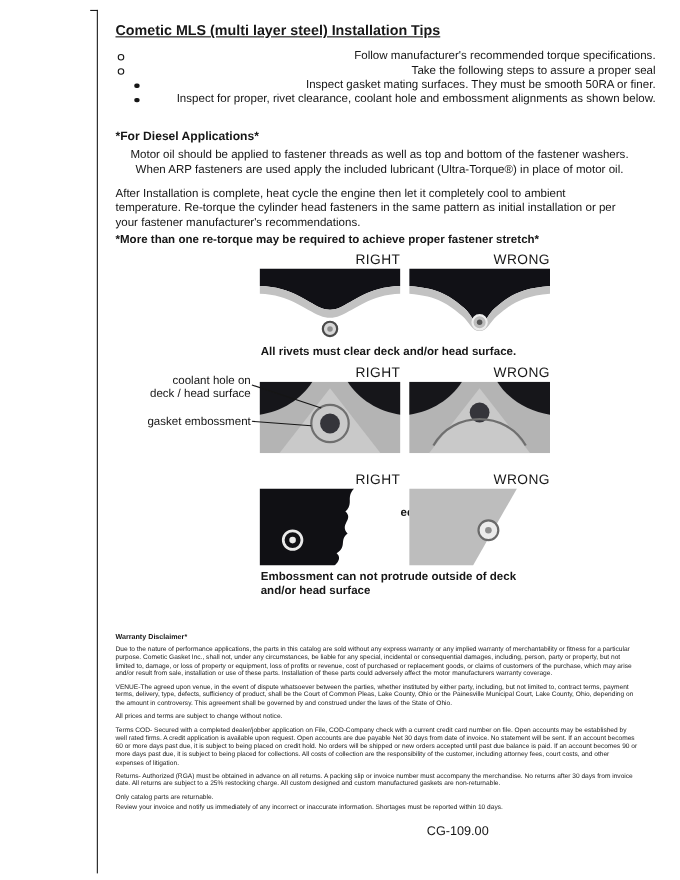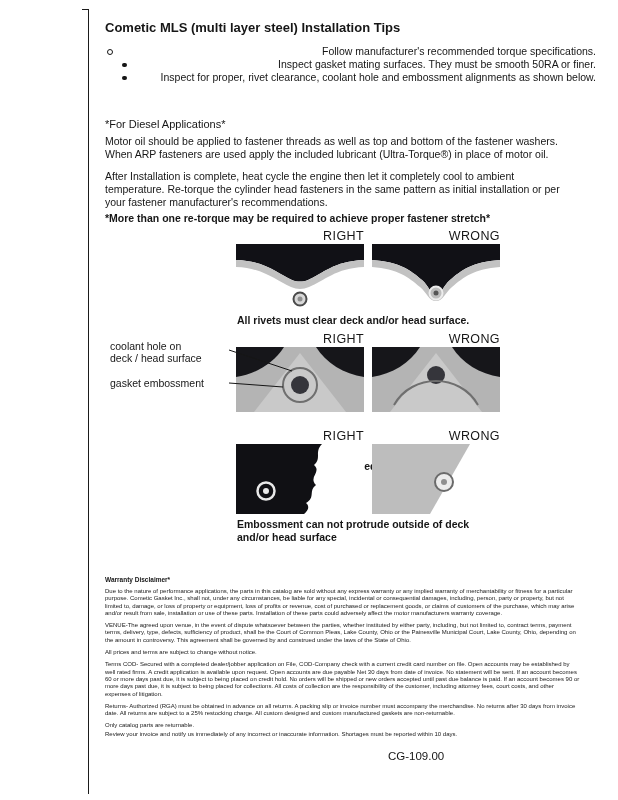--- a/index.html
+++ b/index.html
@@ -2,58 +2,59 @@
 <html><head>
 <meta charset="utf-8">
 <style>
   * { margin:0; padding:0; box-sizing:border-box; }
   html,body { width:618px; height:800px; background:#ffffff; }
   body { font-family:"Liberation Sans", sans-serif; color:#161616; position:relative; overflow:hidden; }
 
   .rule-v   { position:absolute; left:88px; top:9px; width:1px; height:785px; background:#1b1b1b; }
   .rule-tick{ position:absolute; left:82px; top:9px; width:7px; height:1px; background:#1b1b1b; }
 
-  .title { position:absolute; left:105px; top:20px; font-size:13px; font-weight:bold; }
+  .title { position:absolute; left:105px; top:20px; font-size:13px; font-weight:bold; text-decoration:underline; }
 
   .bullets { position:absolute; left:106px; top:45px; font-size:10.5px; width:490px;text-align:right; }
   .bullet { position:relative; padding-left:11px; line-height:13px; }
   .bullet::before { content:""; position:absolute; left:1px; top:4px; width:4px; height:4px; border:1px solid #161616; border-radius:50%; background:#fff; }
   .bullet.sub { margin-left:15px; }
   .bullet.sub::before { background:#161616; border:none; width:4.5px; height:4.5px; top:4.5px; }
 
-  .diesel-head { position:absolute; left:105px; top:118px; font-size:11px; font-weight:normal; }
+  .diesel-head { position:absolute; left:105px; top:118px; font-size:11px; font-weight:bold; }
   .para { position:absolute; left:105px; font-size:10.5px; line-height:13px; }
-  .p1 { top:135px; width:480px; }
+  .p1 { top:135px; width:480px;text-align:center; }
   .p2 { top:170px; width:468px; }
   .note { top:212px; width:480px;font-weight:bold; }
 
   .dg-label { position:absolute; width:128px; text-align:right; font-size:12.5px; letter-spacing:0.4px; }
   .panel { position:absolute; width:128px; }
   .panel svg { display:block; width:100%; height:100%; }
   .caption { position:absolute; left:237px; font-size:10.5px; line-height:12.5px;font-weight:bold; }
 
-  .side-label { position:absolute; left:110px; width:118px; text-align:left; font-size:10.5px; line-height:12px; }
+  .side-label { position:absolute; left:110px; width:118px; text-align:right; font-size:10.5px; line-height:12px; }
   .leaders { position:absolute; left:227px; top:345px; width:70px; height:46px; }
 
   .warranty { position:absolute; left:105px; top:576px; width:476px; }
   .w-head { font-size:6.5px; font-weight:bold; margin-bottom:5px; }
   .w-p { font-size:6px; line-height:7.3px; margin-bottom:5px; color:#202020; }
 
   .footer-code { position:absolute; left:388px; top:750px; font-size:11.5px; }
 </style>
 </head>
 <body>
 
 <div class="rule-v"></div>
 <div class="rule-tick"></div>
 
 <div class="title">Cometic MLS (multi layer steel) Installation Tips</div>
 
 <div class="bullets">
   <div class="bullet">Follow manufacturer's recommended torque specifications.</div>
+  <div class="bullet">Take the following steps to assure a proper seal</div>
   <div class="bullet sub">Inspect gasket mating surfaces.  They must be smooth 50RA or finer.</div>
   <div class="bullet sub">Inspect for proper, rivet clearance, coolant hole and embossment alignments as shown below.</div>
 </div>
 
 <div class="diesel-head">*For Diesel Applications*</div>
 <div class="para p1">Motor oil should be applied to fastener threads as well as top and bottom of the fastener washers. When ARP fasteners are used apply the included lubricant (Ultra-Torque®) in place of motor oil.</div>
 <div class="para p2">After Installation is complete, heat cycle the engine then let it completely cool to ambient temperature. Re-torque the cylinder head fasteners in the same pattern as initial installation or per your fastener manufacturer's recommendations.</div>
 <div class="para note">*More than one re-torque may be required to achieve proper fastener stretch*</div>
 
 <div class="dg-label" style="left:236px; top:229px;">RIGHT</div>

